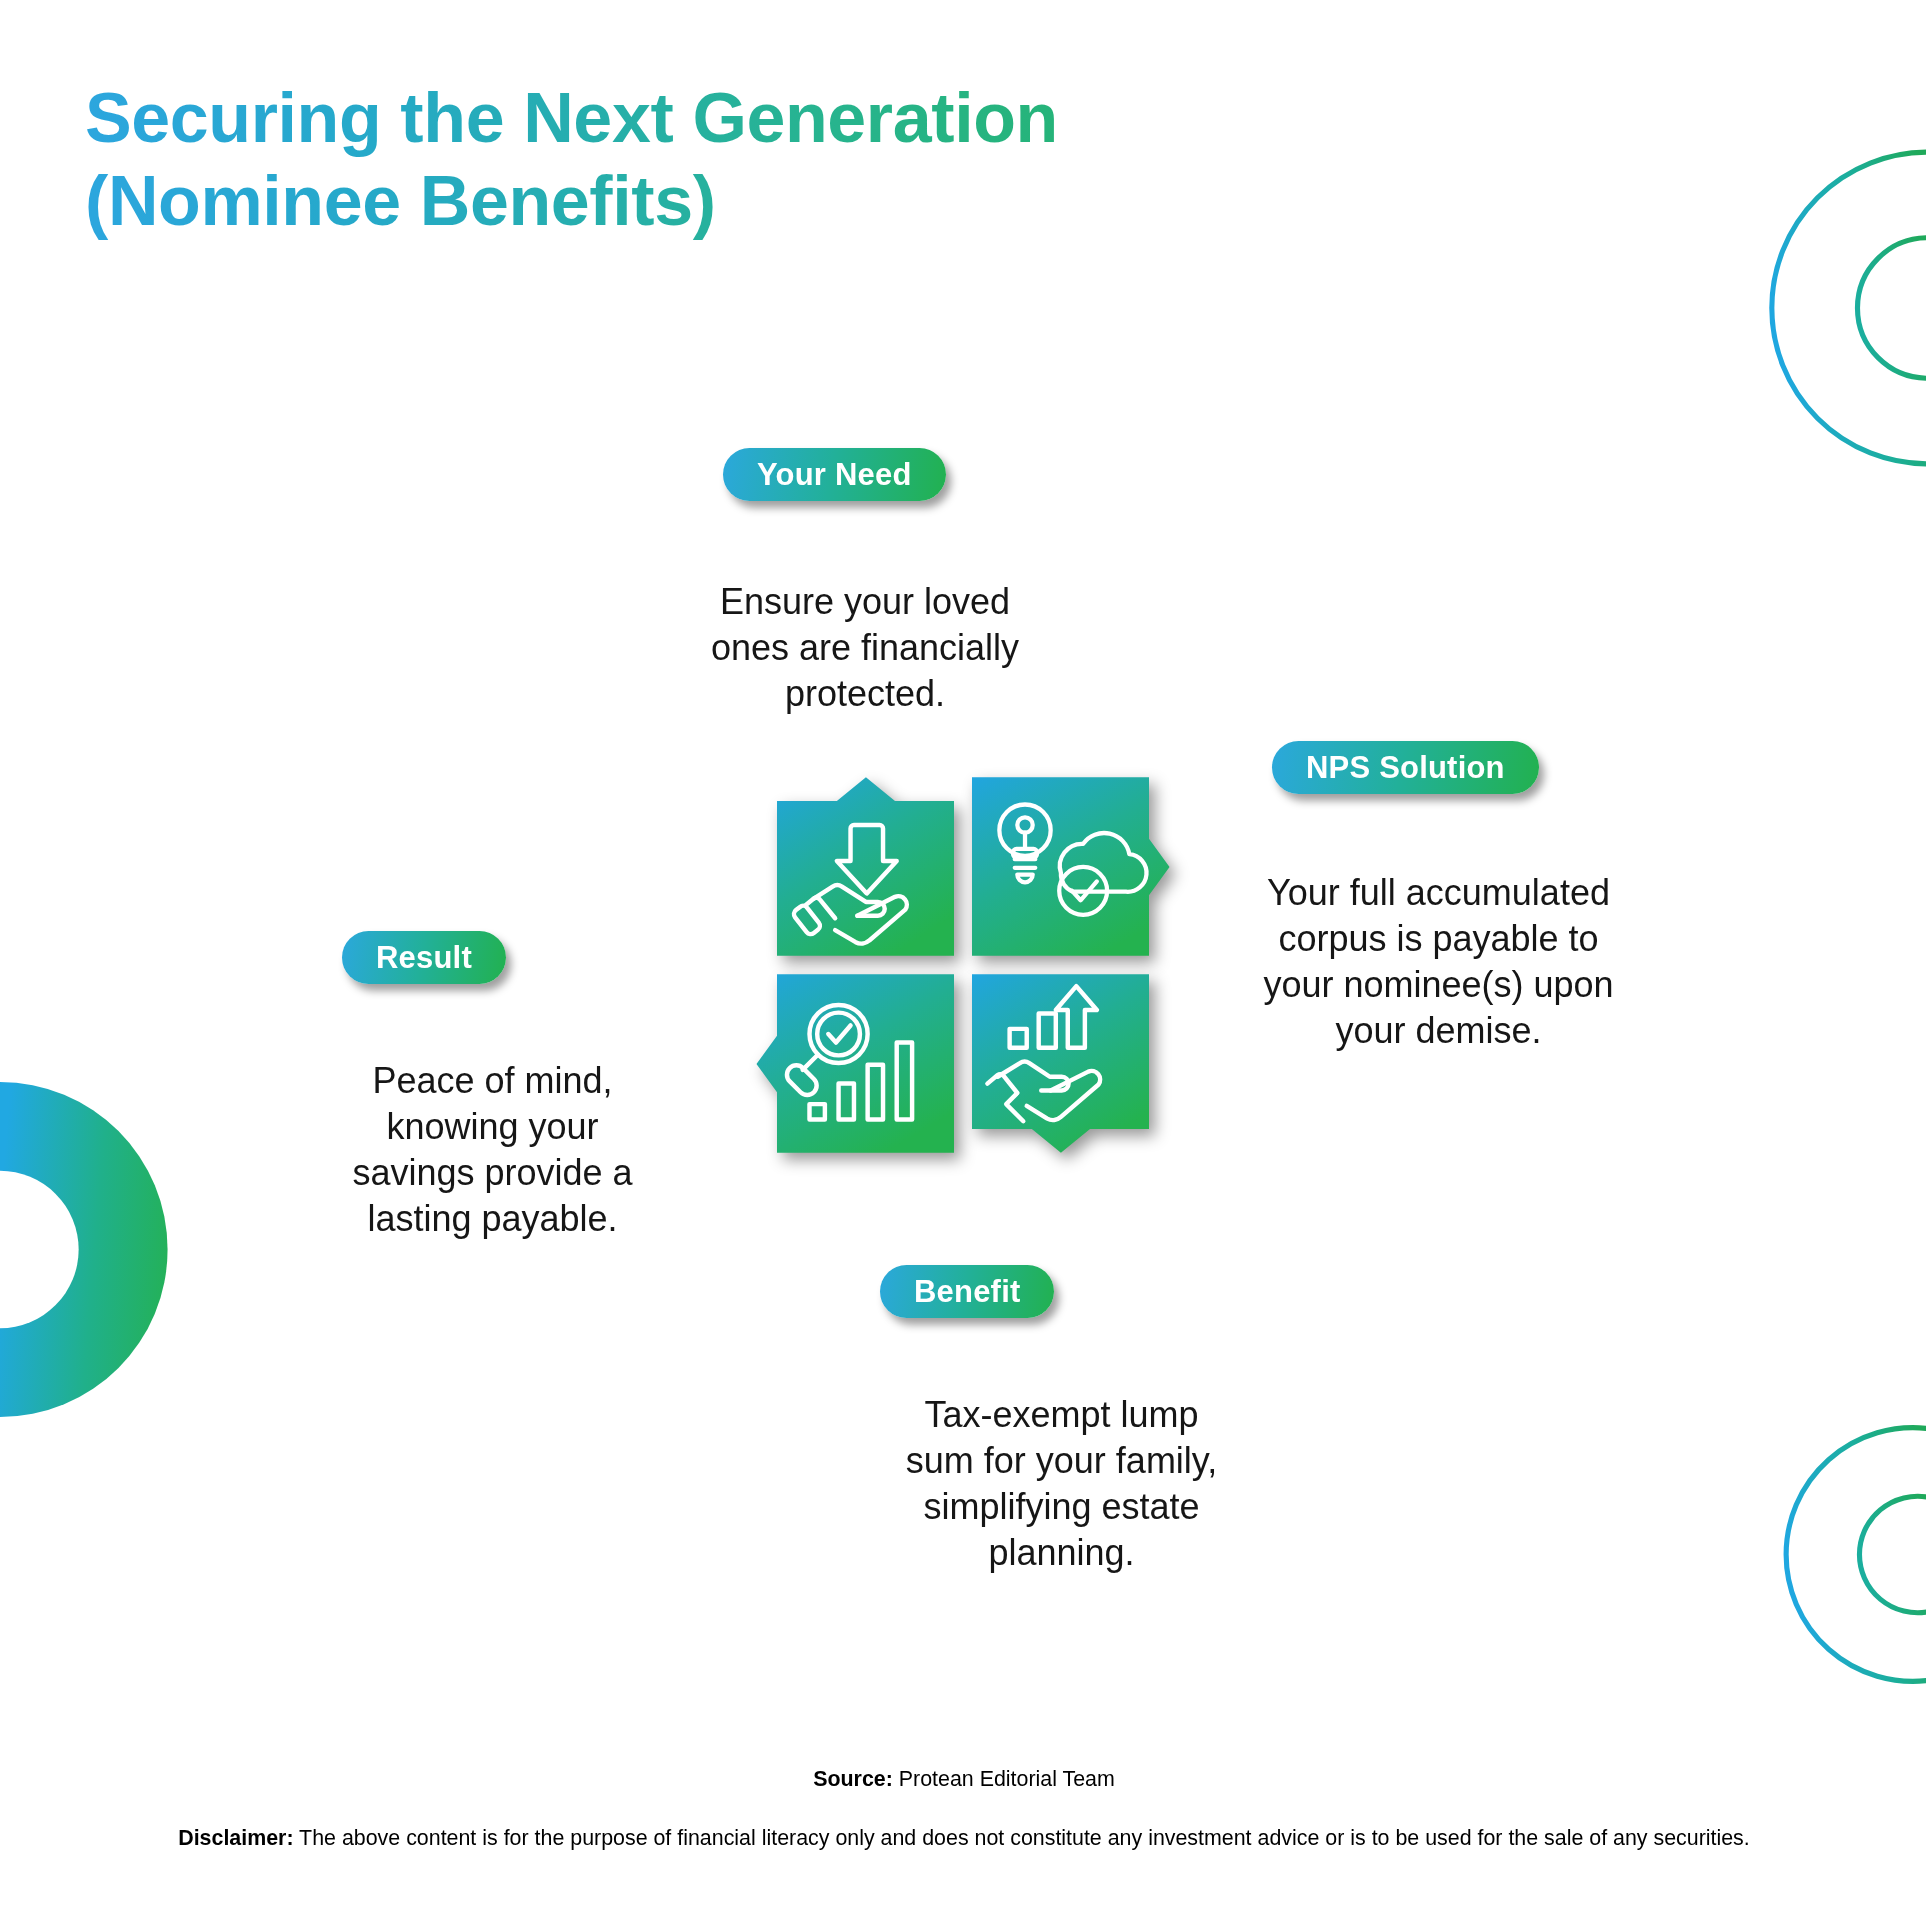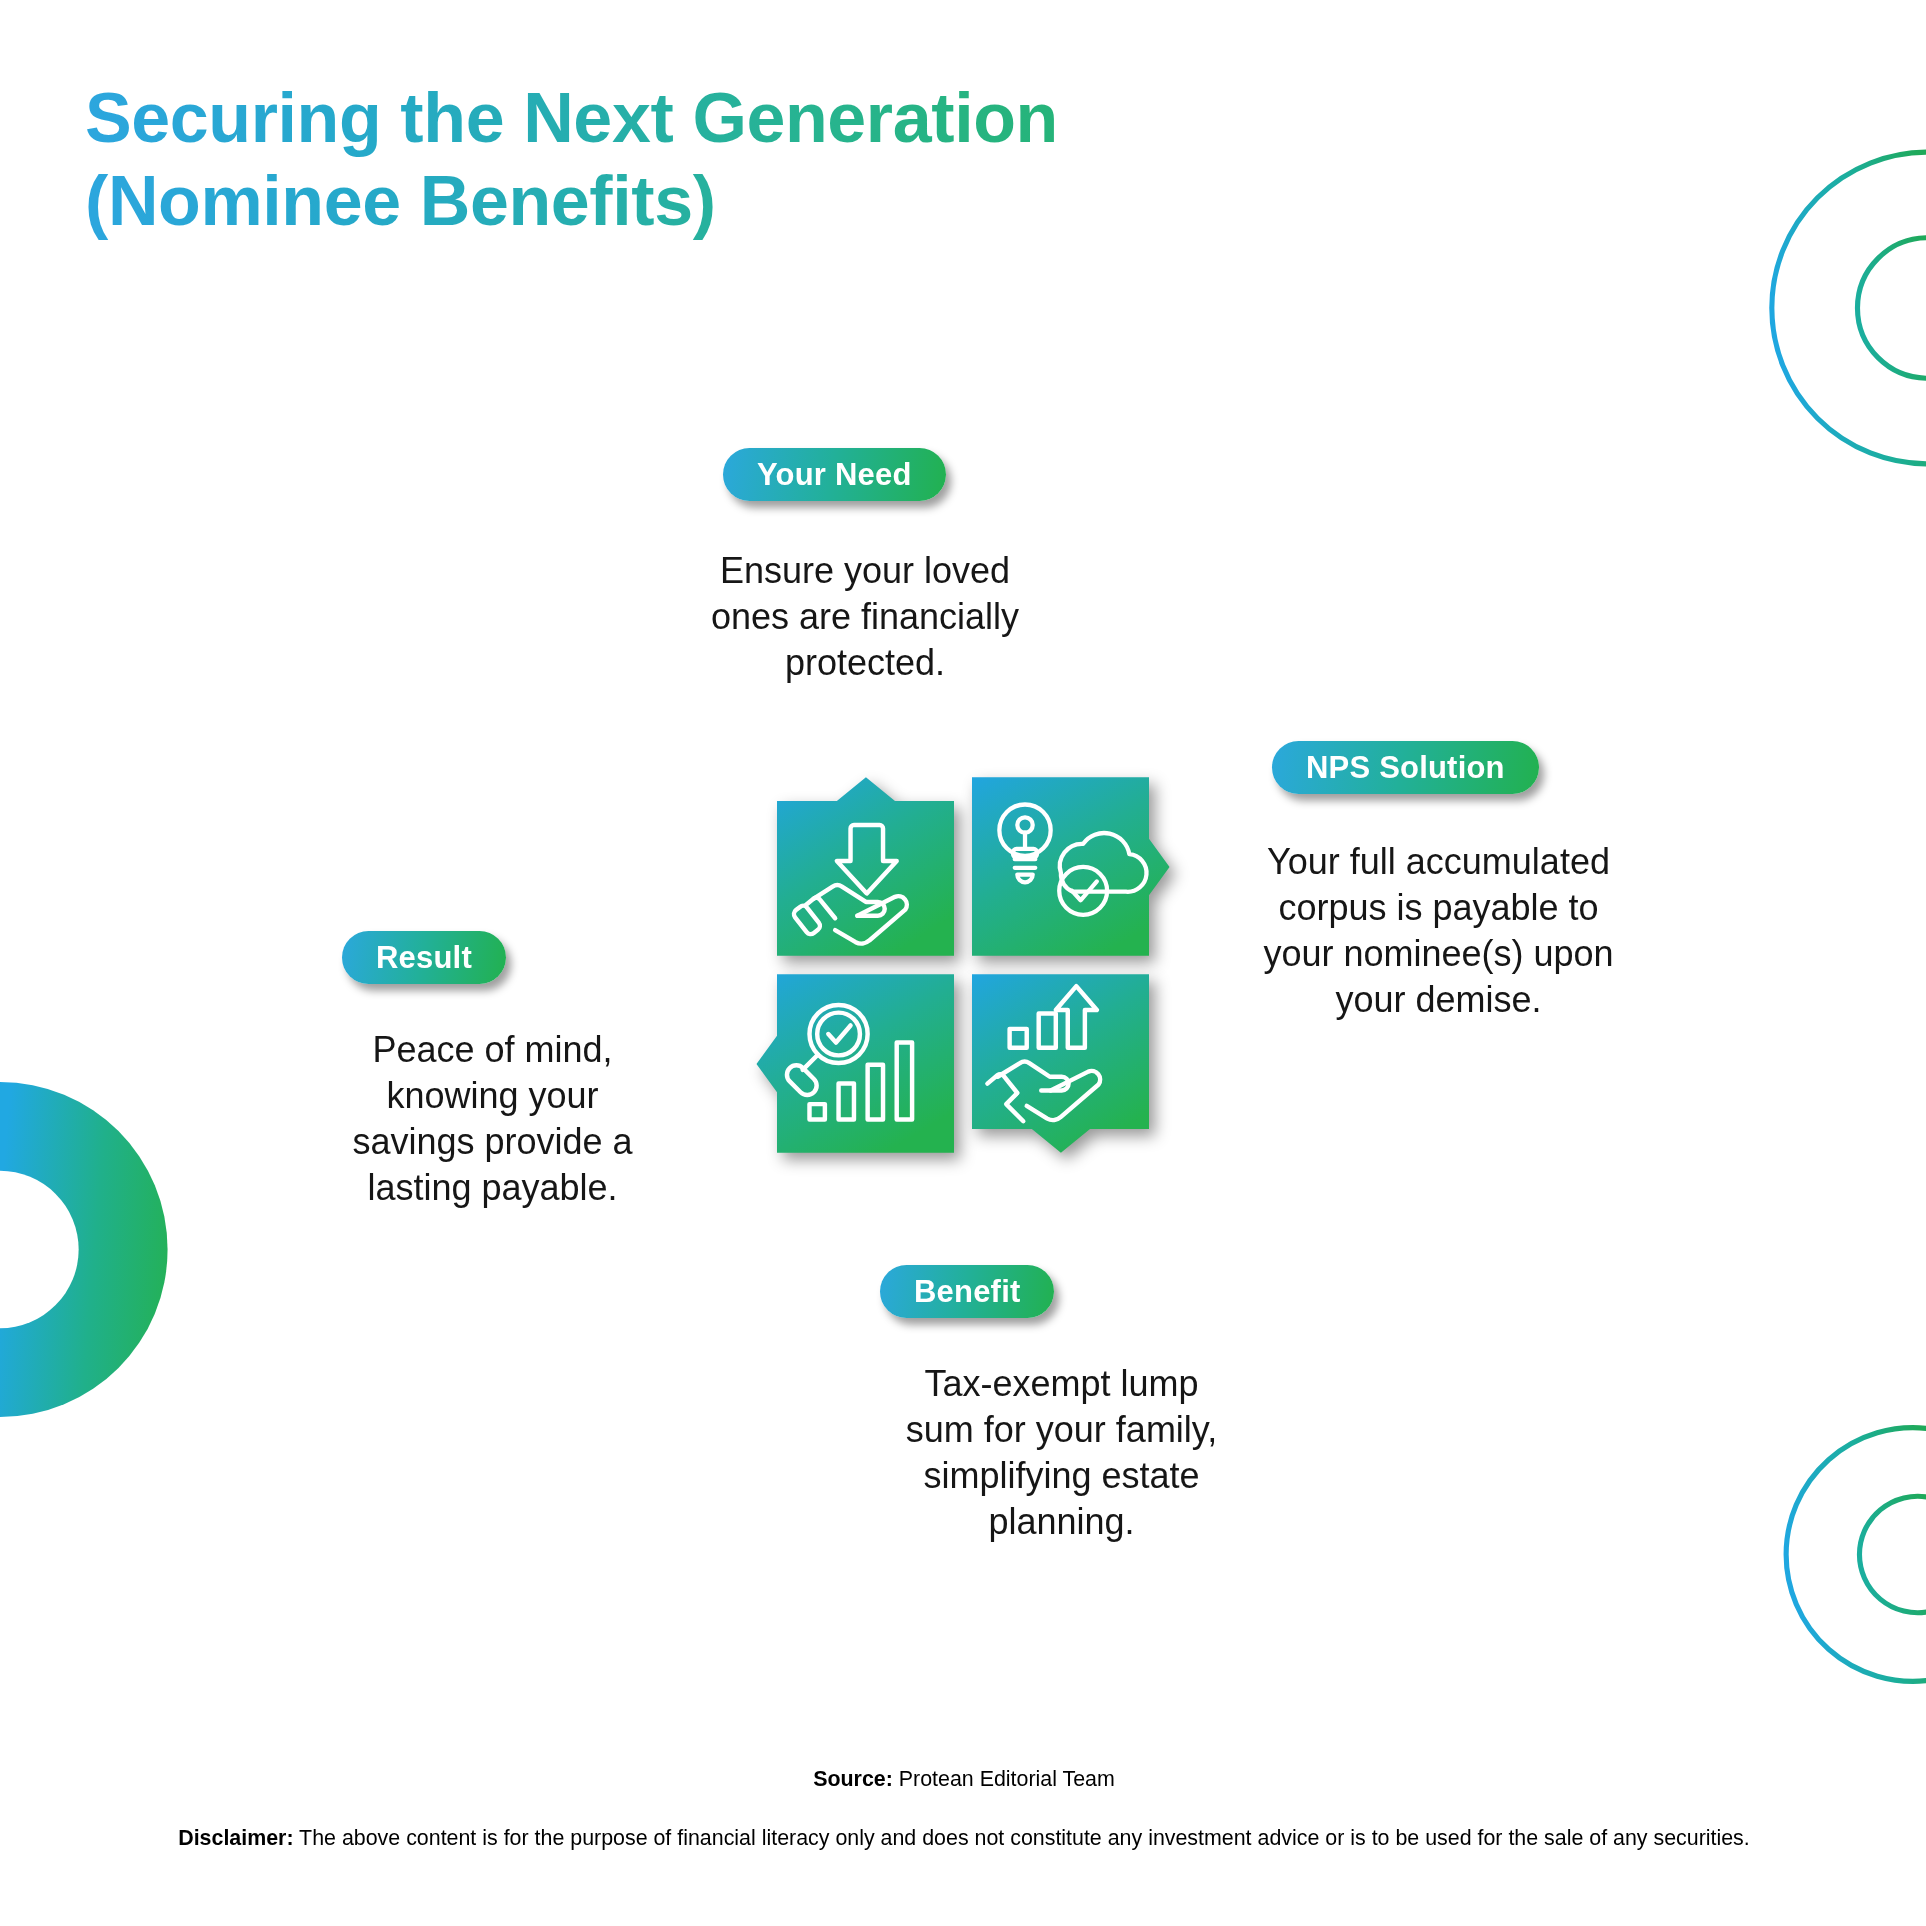--- a/index.html
+++ b/index.html
@@ -55,20 +55,21 @@
   .pill-benefit  { left: 880px; top: 1265px; }
 
   
   .copy {
     position: absolute;
     font-size: 36px;
     line-height: 1.28;
     color: #161616;
     text-align: center;
     white-space: pre-line;
+    margin-top: 31px;
   }
   .copy-need    { left: 634px;  top: 548px;  width: 462px; }
   .copy-nps     { left: 1199px; top: 839px;  width: 479px; }
   .copy-result  { left: 304px;  top: 1027px; width: 377px; }
   .copy-benefit { left: 822px;  top: 1361px; width: 479px; }
 
   
   .grid { position: absolute; left: 756px; top: 753px; width: 428px; height: 428px; }
   .tile {
     position: absolute;

